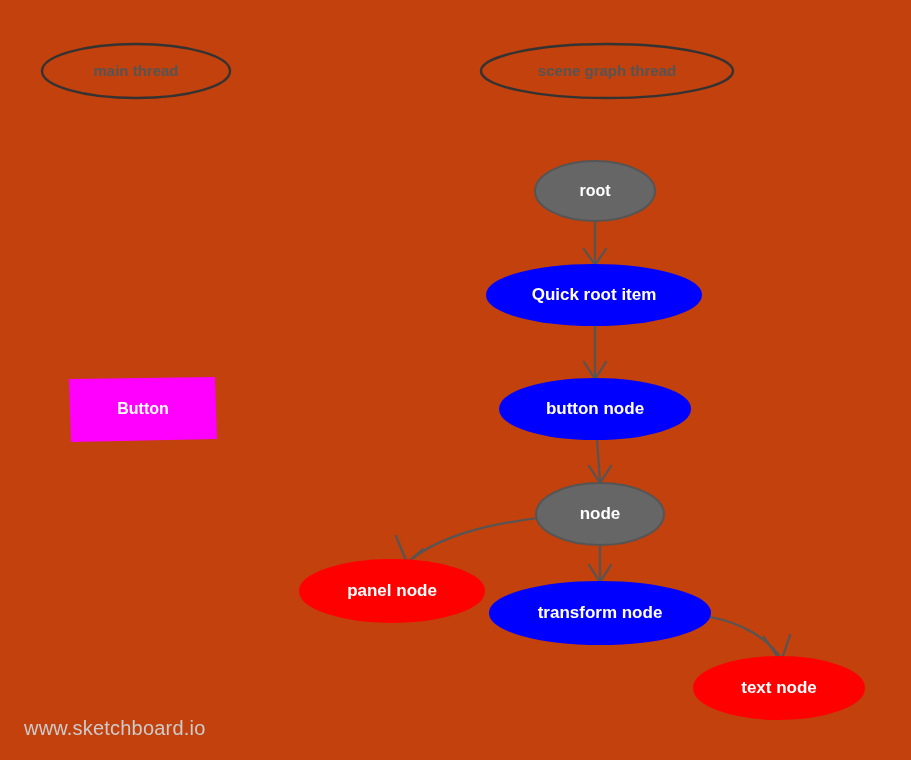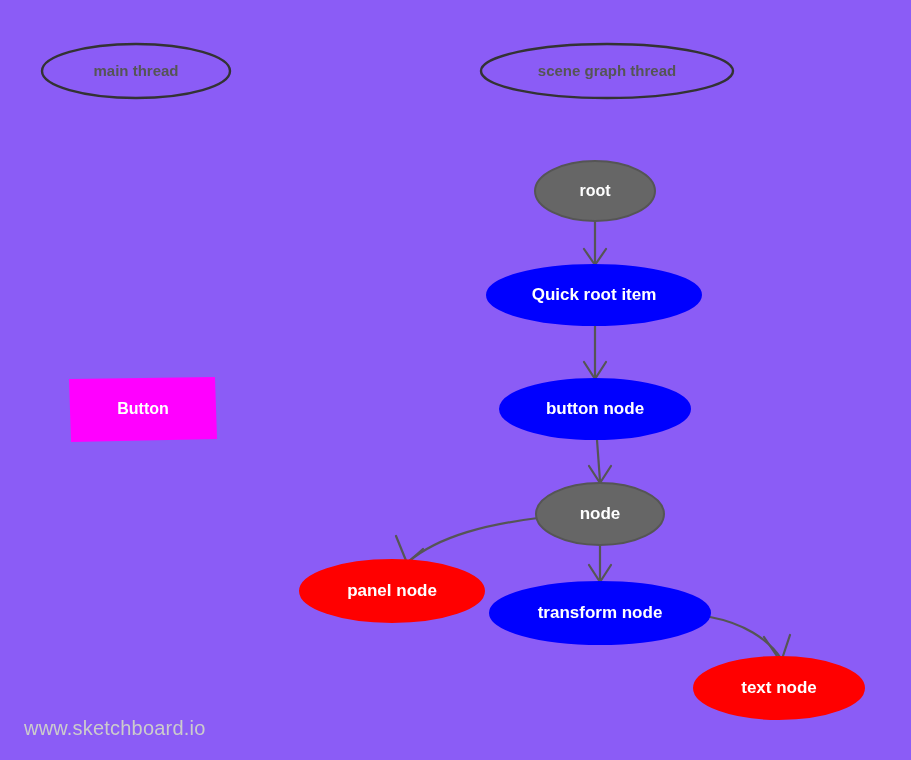--- a/index.html
+++ b/index.html
@@ -10,21 +10,21 @@
   body {
     width: 911px;
     height: 760px;
     overflow: hidden;
     font-family: "Liberation Sans", sans-serif;
   }
   #canvas {
     position: relative;
     width: 911px;
     height: 760px;
-    background: #8b5cf6;
+    background: #c2410c;
   }
   svg#diagram {
     position: absolute;
     top: 0;
     left: 0;
     width: 911px;
     height: 760px;
     display: block;
   }
   .lane-label {

